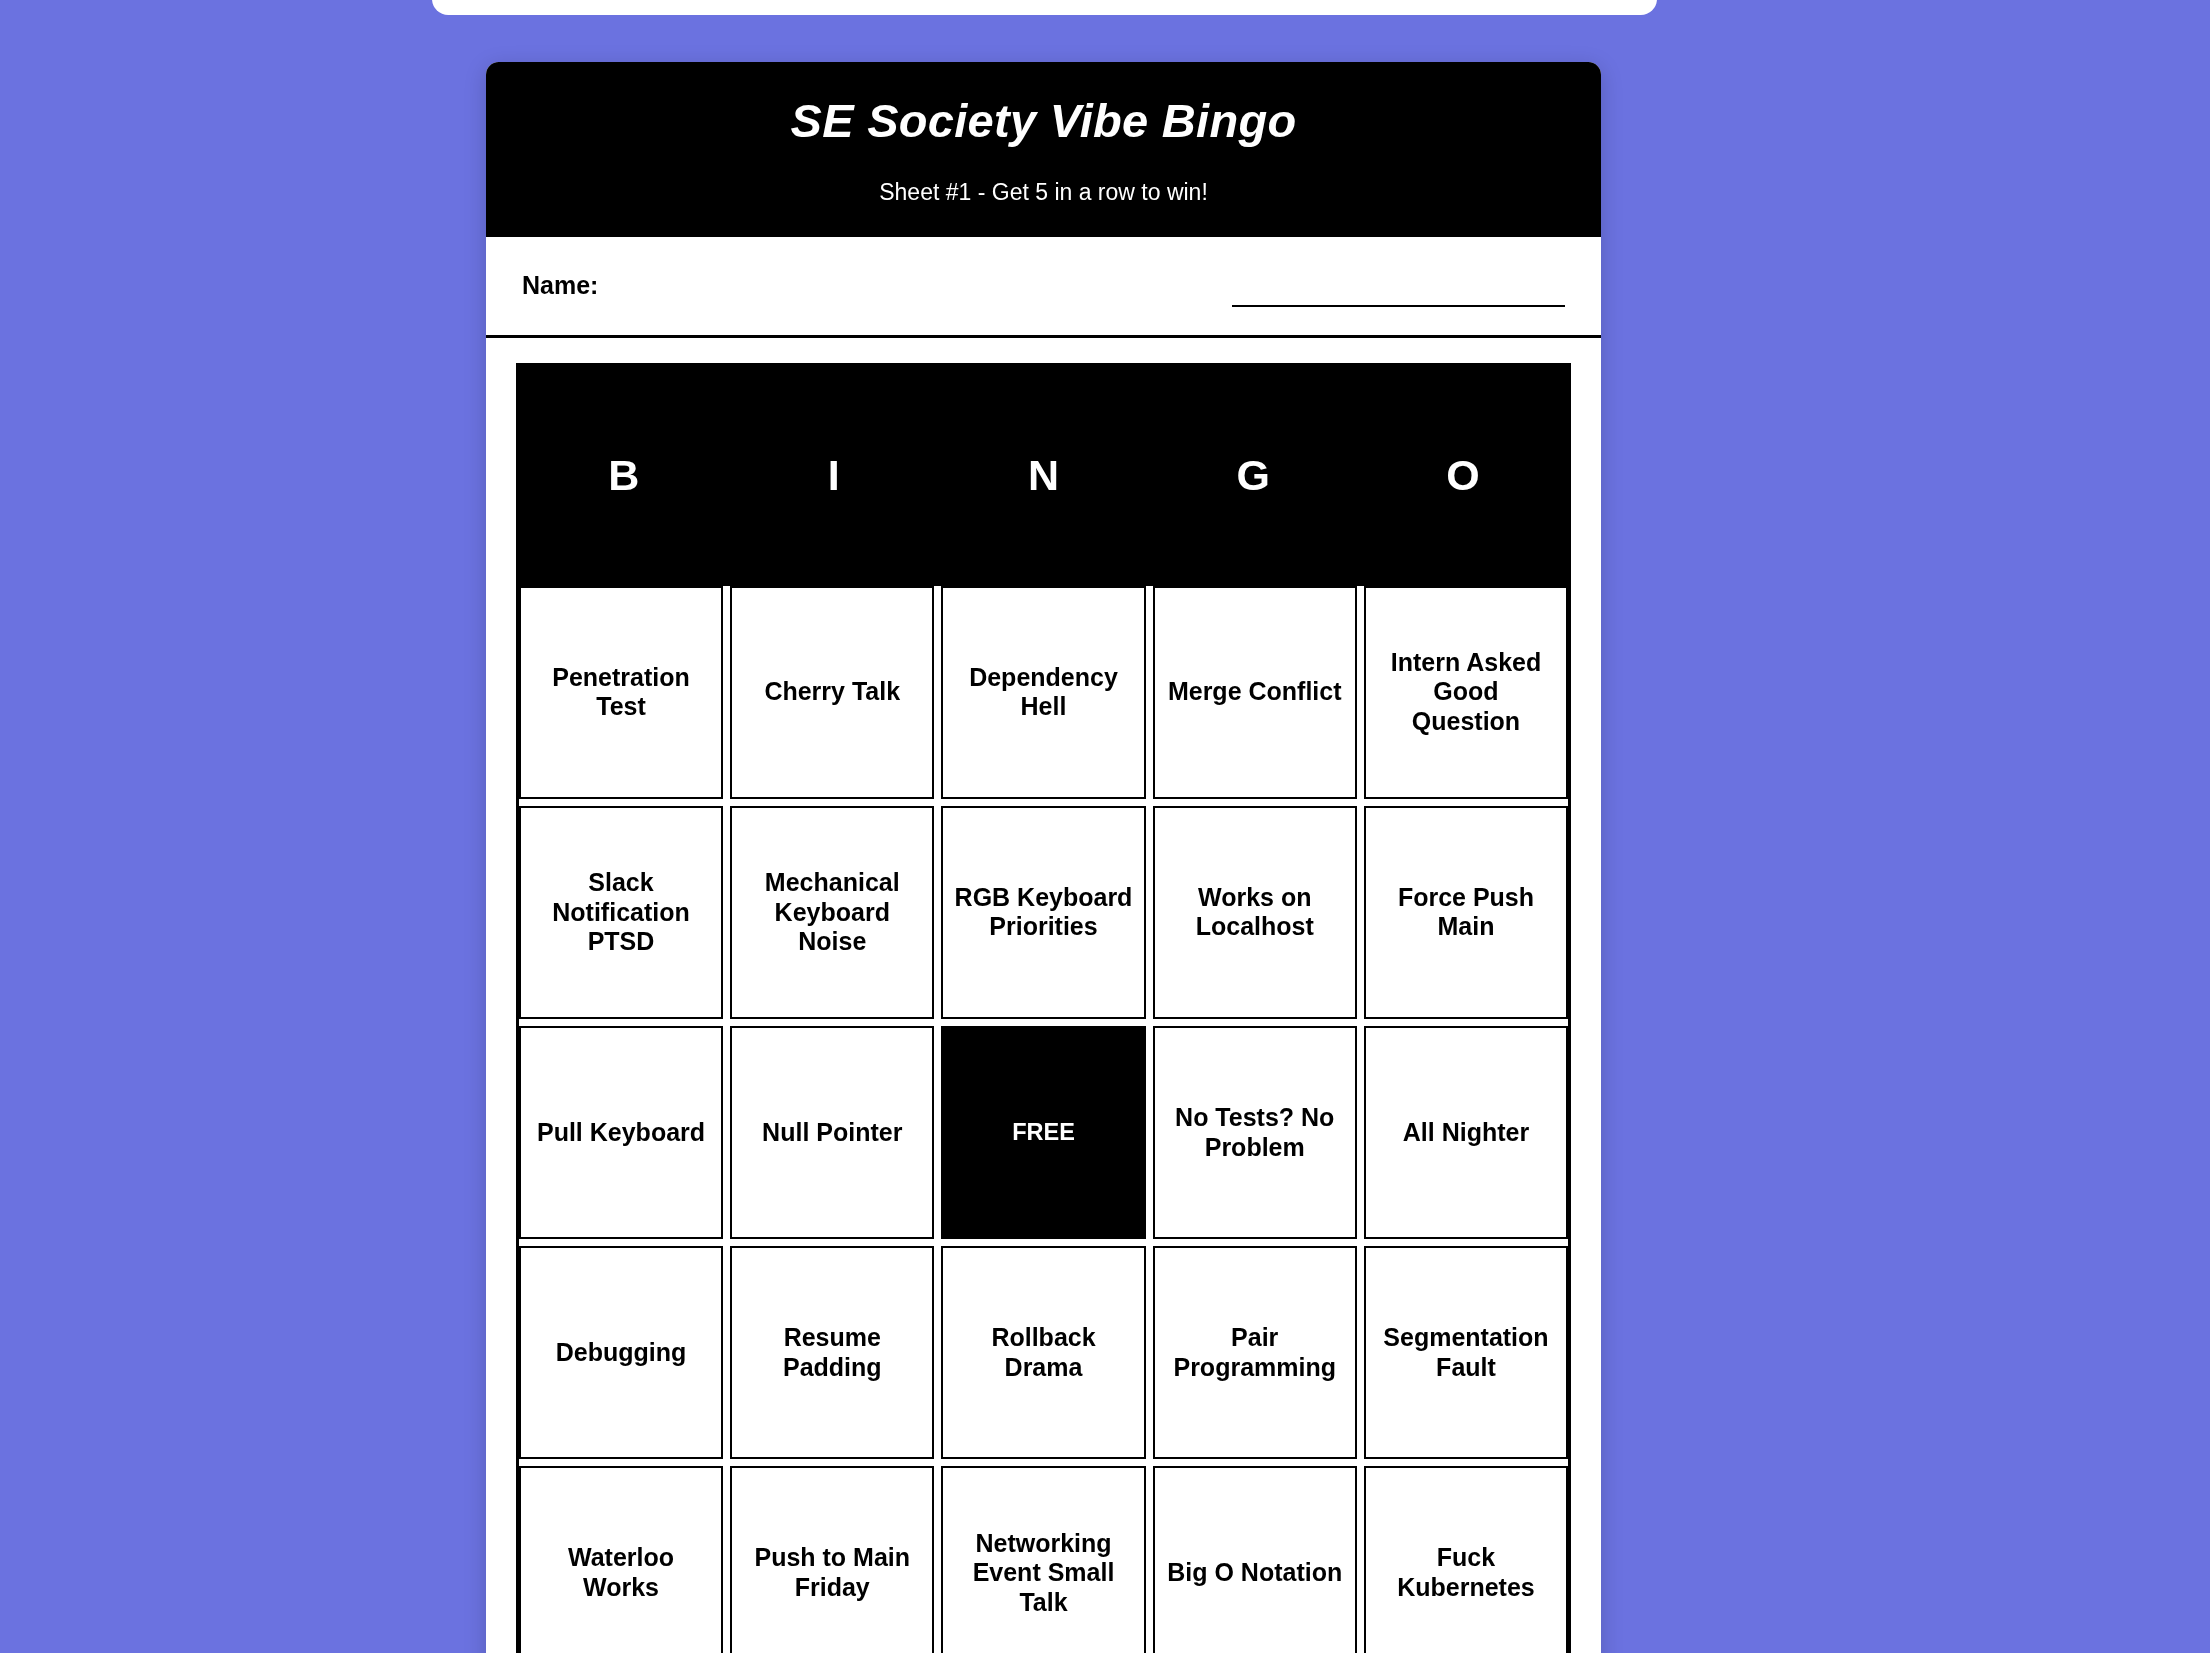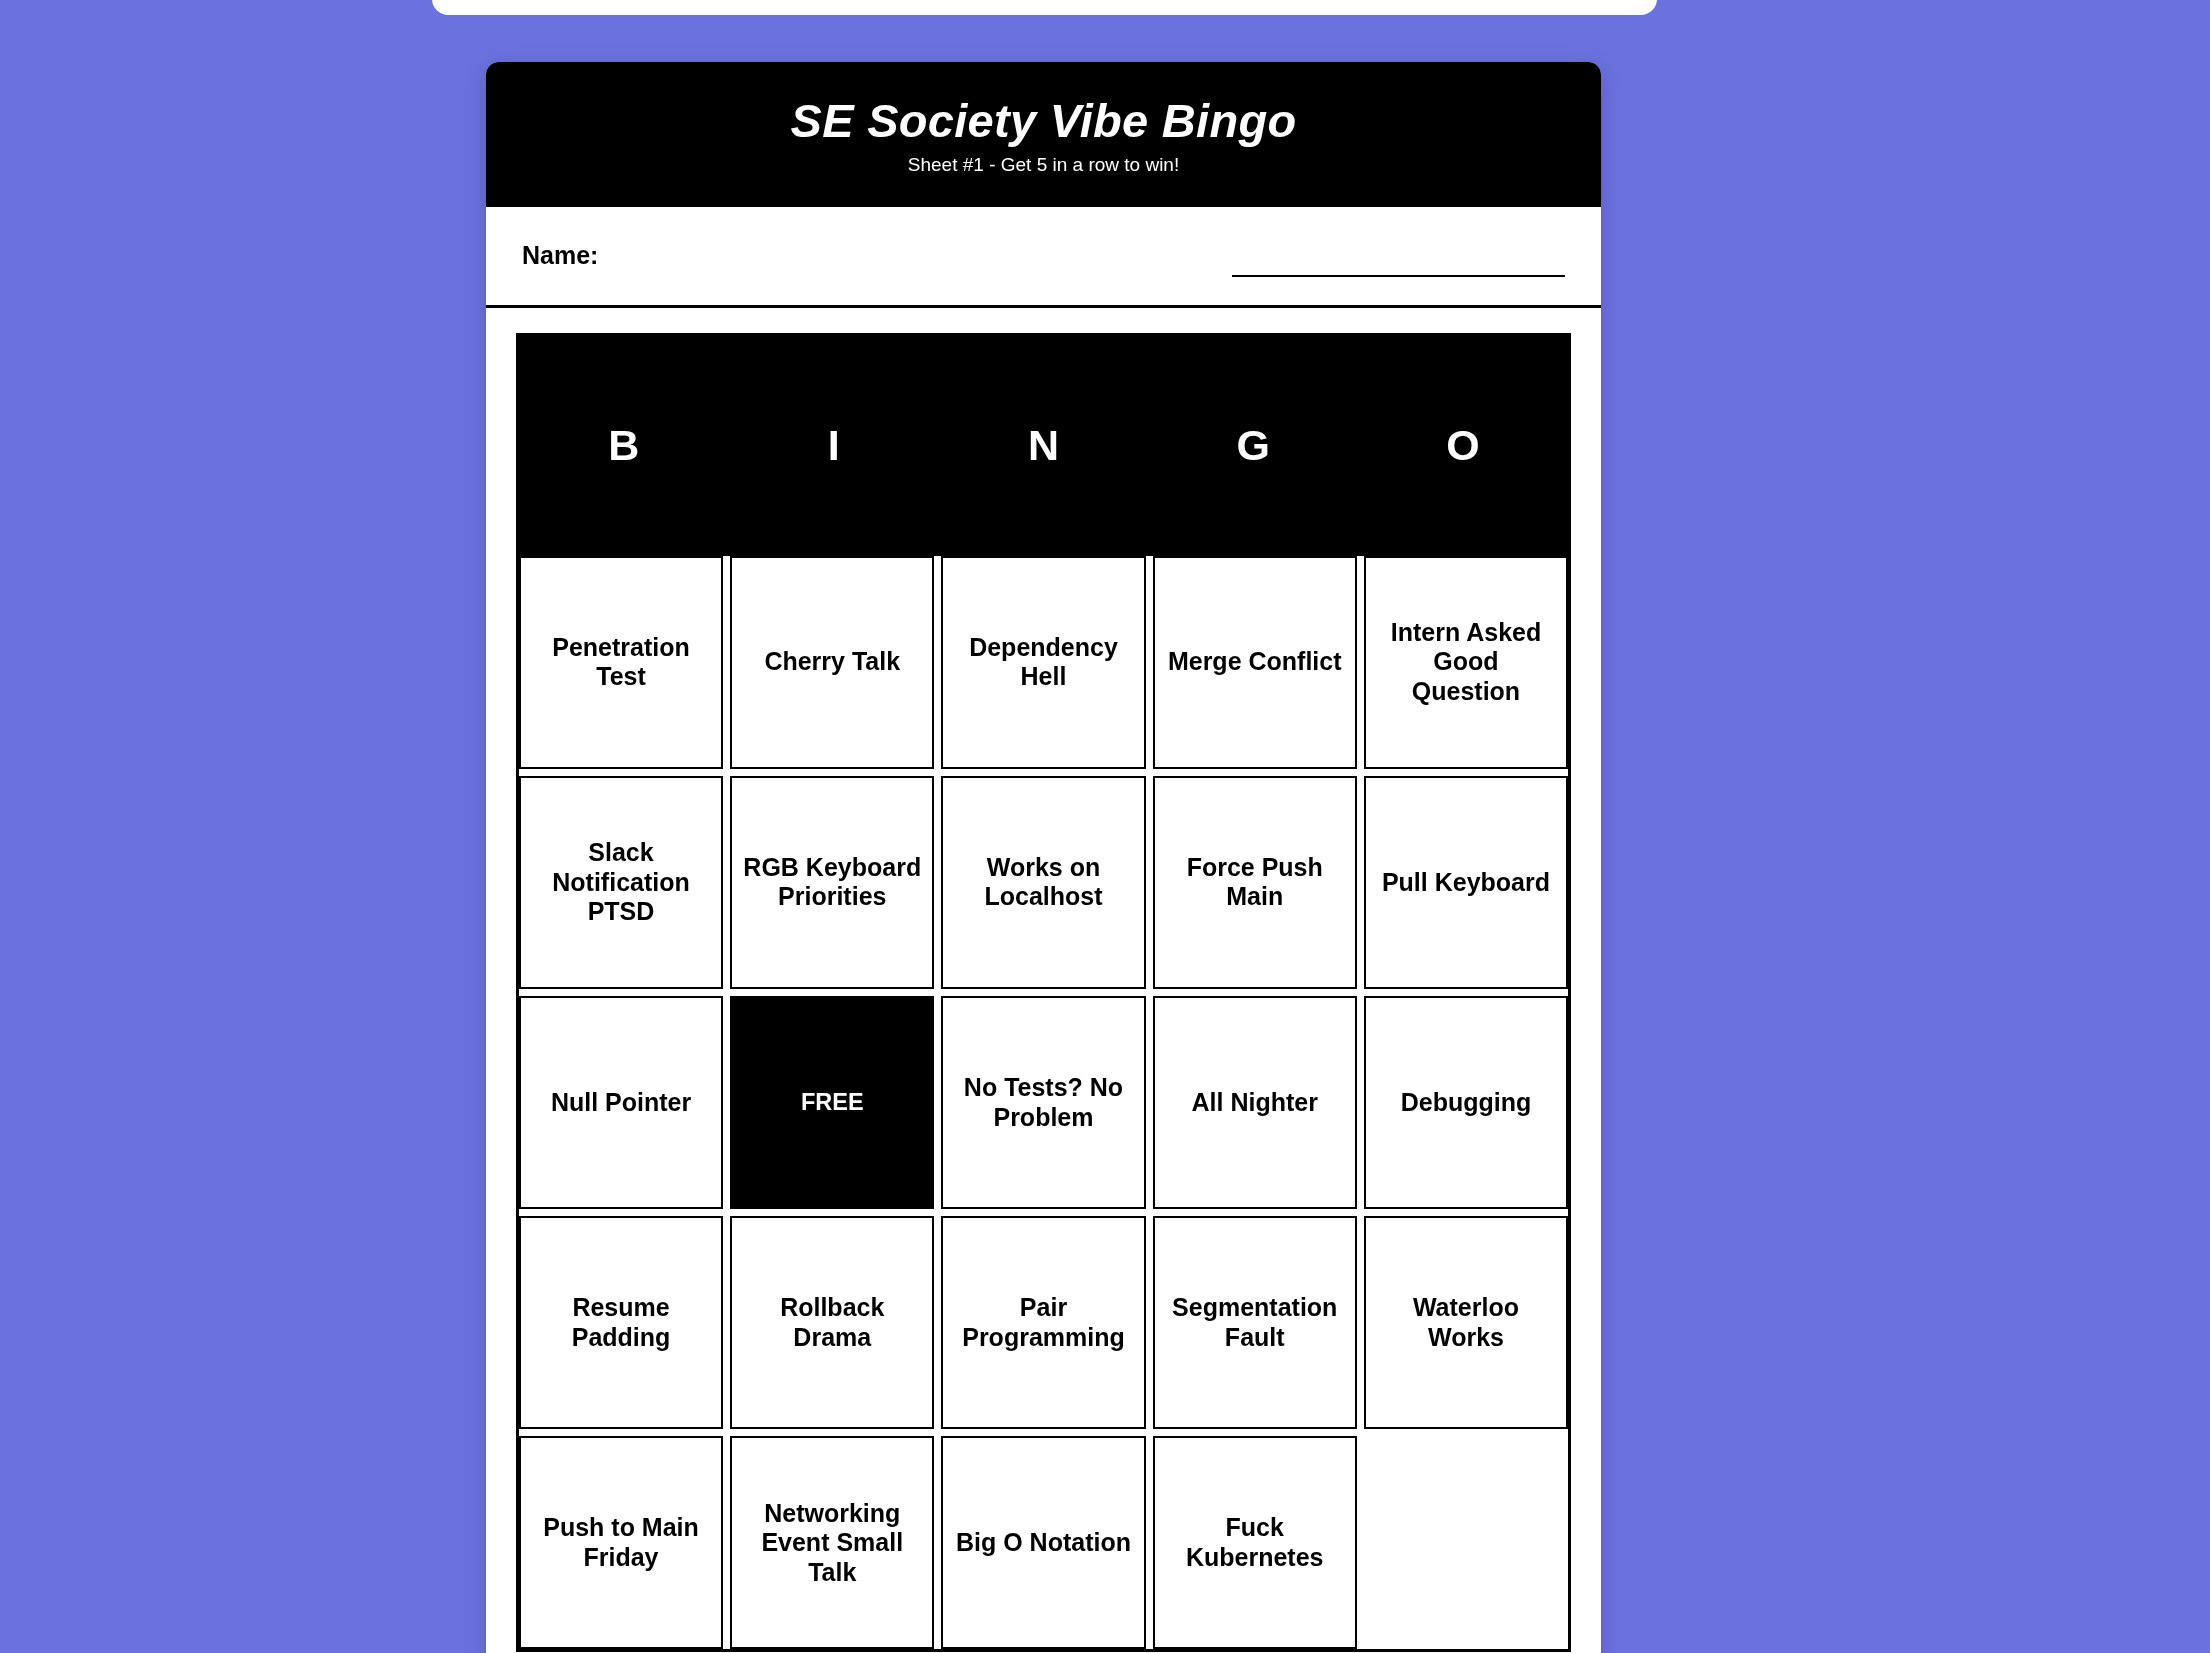--- a/index.html
+++ b/index.html
@@ -45,23 +45,23 @@
   }
   .sheet-title {
     font-size: 47px;
     font-weight: bold;
     letter-spacing: 0.3px;
     line-height: 1.1;
     margin: 0;
     font-style: italic;
   }
   .sheet-subtitle {
-    font-size: 19px;
+    font-size: 23px;
     font-weight: normal;
-    margin-top: 7px;
+    margin-top: 32px;
   }
 
   .name-row {
     height: 101px;
     border-bottom: 3.6px solid #000000;
     display: flex;
     align-items: center;
     padding: 16px 36px;
     box-sizing: border-box;
   }
@@ -158,20 +158,21 @@
       </div>
 
       <div class="grid">
         <div class="cell">Penetration Test</div>
         <div class="cell">Cherry Talk</div>
         <div class="cell">Dependency Hell</div>
         <div class="cell">Merge Conflict</div>
         <div class="cell">Intern Asked Good Question</div>
 
         <div class="cell">Slack Notification PTSD</div>
+        <div class="cell">Mechanical Keyboard Noise</div>
         <div class="cell">RGB Keyboard Priorities</div>
         <div class="cell">Works on Localhost</div>
         <div class="cell">Force Push Main</div>
 
         <div class="cell">Pull Keyboard</div>
         <div class="cell">Null Pointer</div>
         <div class="cell free">FREE</div>
         <div class="cell">No Tests? No Problem</div>
         <div class="cell">All Nighter</div>
 

